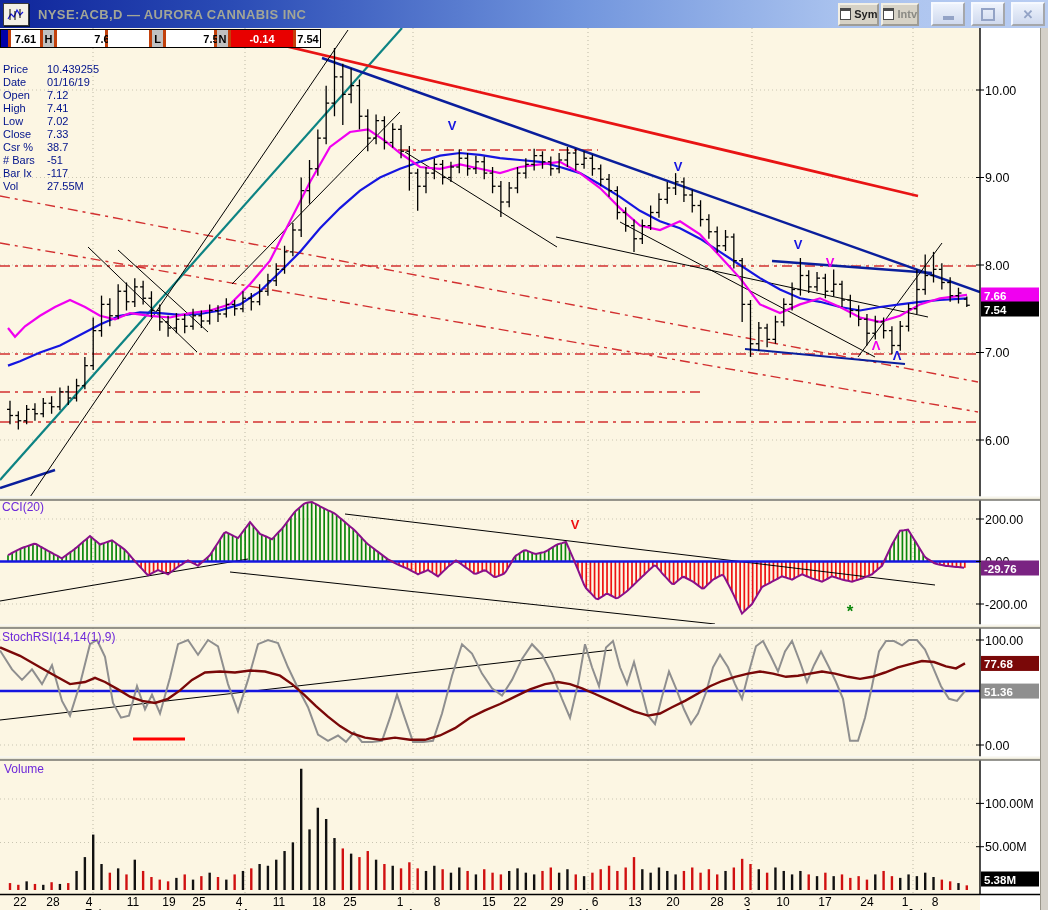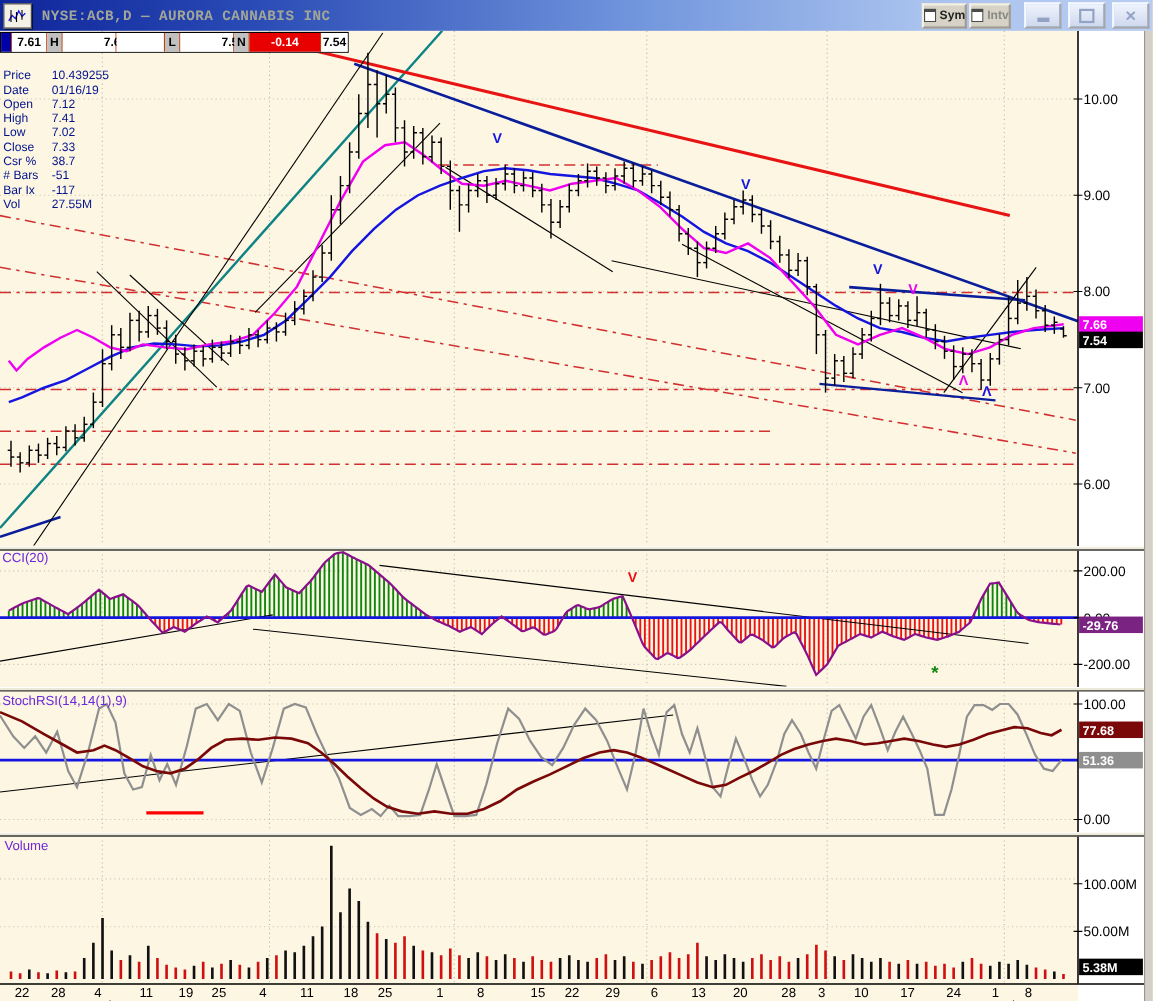--- a/index.html
+++ b/index.html
@@ -5,36 +5,36 @@
   html,body{margin:0;padding:0;background:#888;}
   #win{position:relative;width:1048px;height:910px;overflow:hidden;background:#fcf6e3;
        font-family:"Liberation Sans",sans-serif;}
   
   #titlebar{position:absolute;left:0;top:0;width:1048px;height:28px;z-index:30;
     background:linear-gradient(90deg,#0f259b 0%,#2a4bb5 22%,#7195dd 55%,#a9c2ee 80%,#b9cdf2 100%);
     display:flex;align-items:center;}
   #appicon{width:24px;height:21px;margin-left:3px;background:#f4f1e6;border:1px solid #3a3a3a;
     box-shadow:1px 1px 0 #00103a;display:flex;align-items:center;justify-content:center;}
   #title-text{margin-left:9px;font-size:13px;font-weight:bold;color:#a3a696;letter-spacing:.4px;
-    white-space:nowrap;overflow:hidden;flex:1;font-family:Liberation Mono, monospace;}
+    white-space:nowrap;overflow:hidden;flex:1;}
   .tb-btn{height:19px;margin:0 1px;padding:0 0;display:flex;align-items:center;gap:3px;
     background:#d6d2c6;border:2px outset #f2efe4;font-size:11px;font-weight:bold;color:#222;cursor:default;}
   .tb-btn .winglyph{width:9px;height:8px;border:1px solid #4a4a4a;border-top:3px solid #4a4a4a;background:#fff;}
   .tb-btn.dim{color:#8a8a84;}
   .ctl-btn{width:30px;height:20px;margin:0 3px;background:linear-gradient(180deg,#eef3fc,#cfd9ee);
     border:2px outset #f6f9ff;display:flex;align-items:center;justify-content:center;}
   .ctl-glyph{color:#93a3c6;font-weight:bold;font-size:13px;line-height:1;}
   .min-bar{width:11px;height:4px;background:#93a3c6;margin-top:8px;}
   .max-box{width:10px;height:9px;border:2px solid #93a3c6;}
   #ctl-gap{width:8px;}
   
   #quotebar{position:absolute;left:0;top:29px;height:17px;z-index:20;display:flex;
     font-size:11px;font-weight:bold;border:1px solid #000;background:#fff;}
   .qb{display:flex;align-items:center;justify-content:center;height:100%;
-      border-right:1px solid #c2410c;box-sizing:border-box;}
+      border-right:3px solid #c2410c;box-sizing:border-box;}
   .qb.blue{width:10px;background:#0000a8;}
   .qb.val{width:32px;background:#fff;color:#000;}
   .qb.lab{width:14px;background:#c0c0c0;color:#000;}
   .qb.wide{width:44px;padding-left:48px;}
   .qb.gap{width:44px;background:#fff;}
   .qb.net{width:65px;background:#e80000;color:#fff;}
   .qb.clip{width:24px;background:#fff;color:#000;overflow:hidden;direction:rtl;border-right:none;}
   
   #infopanel{position:absolute;left:3px;top:63px;z-index:15;font-size:11px;font-weight:normal;
     color:#00128b;line-height:13px;}

